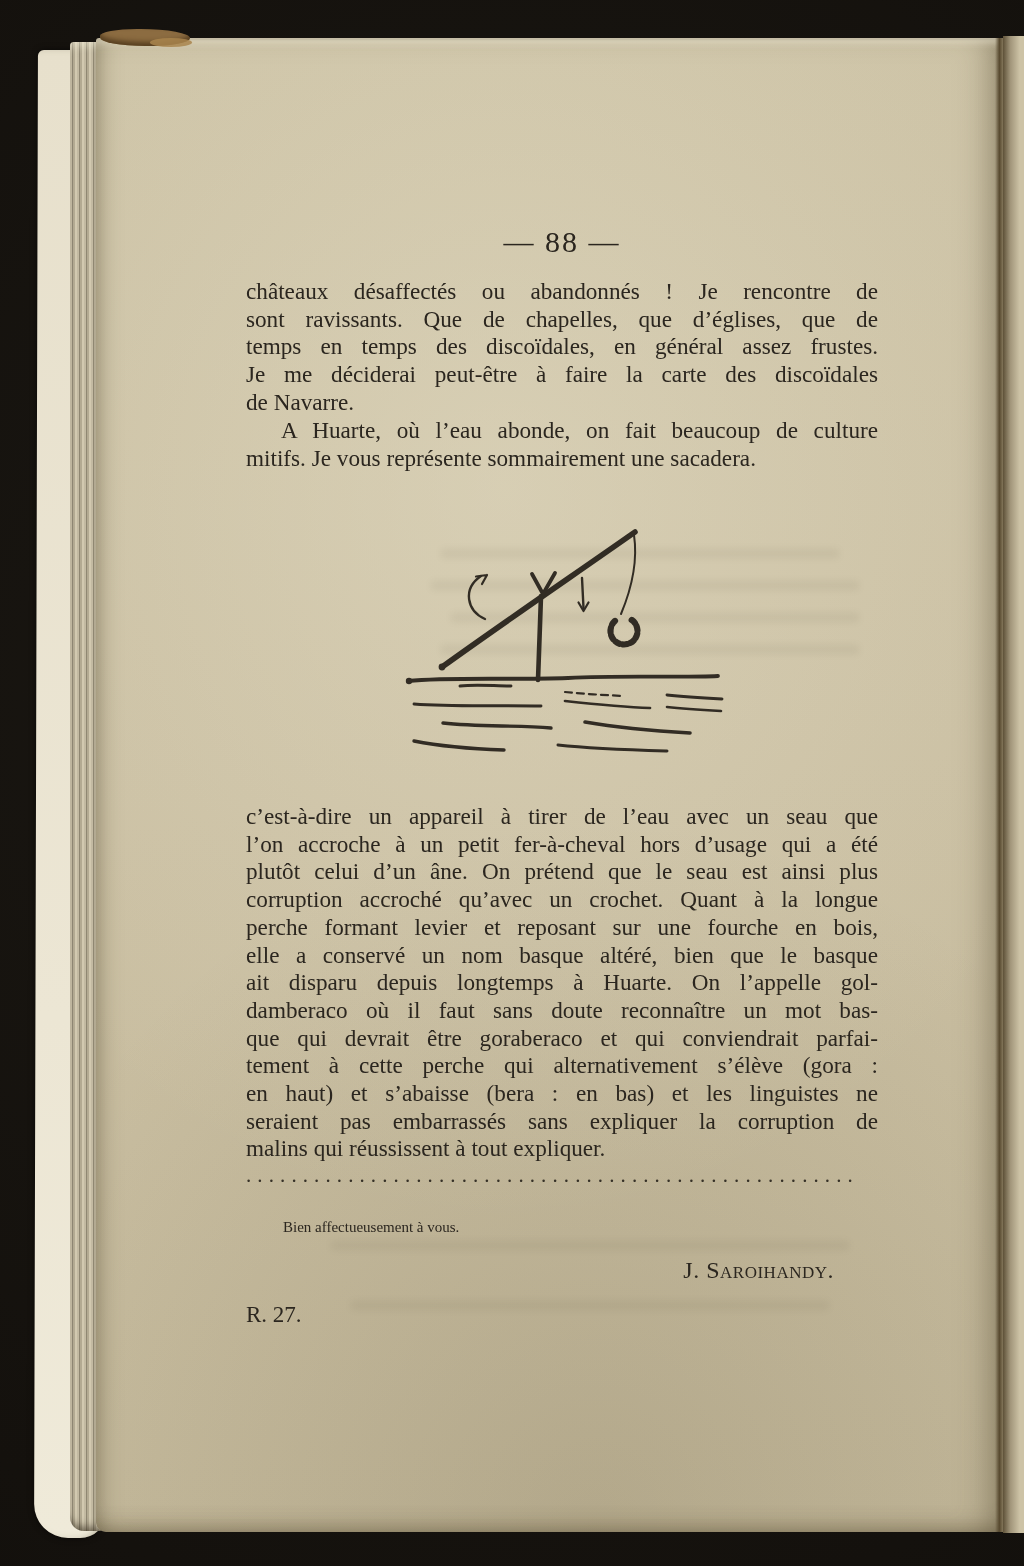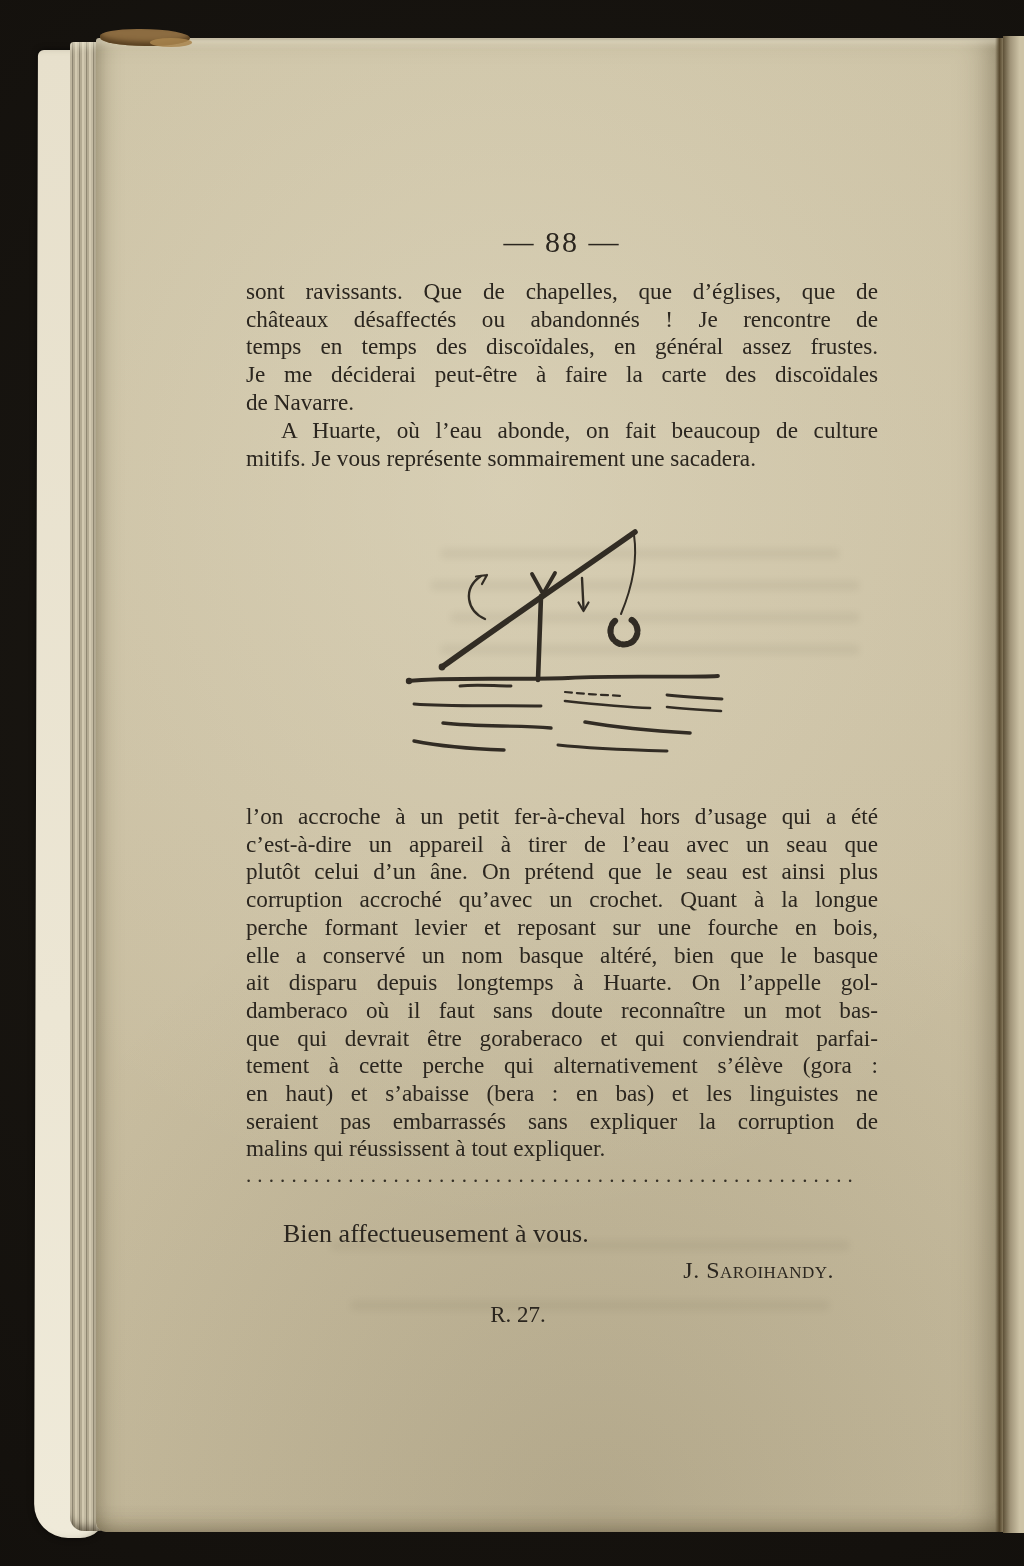--- a/index.html
+++ b/index.html
@@ -46,25 +46,25 @@
   .page-number{position:absolute;left:246px;top:225px;width:632px;text-align:center;
          font-size:30px;color:#2b261f;letter-spacing:2px;}
   .para{position:absolute;left:246px;width:632px;font-size:23.2px;line-height:27.7px;
          color:#2b261f;}
   .para .line{text-align:justify;text-align-last:justify;white-space:normal;}
   .para .line.last{text-align-last:left;}
   .para .line.indent{text-indent:35px;}
   .it{}
   .dotted-separator{position:absolute;left:246px;top:1163px;width:638px;overflow:hidden;
          white-space:nowrap;font-size:21px;letter-spacing:6.1px;color:#363127;}
-  .closing{position:absolute;left:283px;top:1219px;font-size:26px;color:#2b261f;}
+  .closing{position:absolute;left:283px;top:1219px;font-size:15px;color:#2b261f;}
   .signature{position:absolute;left:246px;top:1257px;width:632px;text-align:right;
          padding-right:44px;box-sizing:border-box;font-variant:small-caps;
          letter-spacing:.5px;font-size:24px;color:#2b261f;}
-  .reference{position:absolute;left:246px;top:1302px;width:632px;text-align:center;
+  .reference{position:absolute;left:246px;top:1302px;width:632px;text-align:left;
          padding-right:88px;box-sizing:border-box;font-size:23px;color:#2b261f;}
   
   .figure{position:absolute;left:388px;top:514px;width:342px;height:262px;}
   .figure svg{width:100%;height:100%;}
 </style>
 </head>
 <body>
 
 <div class="stage">
 
@@ -80,22 +80,22 @@
   <div class="smudge" style="left:440px;top:548px;width:400px"></div>
   <div class="smudge" style="left:430px;top:580px;width:430px"></div>
   <div class="smudge" style="left:450px;top:612px;width:410px"></div>
   <div class="smudge" style="left:440px;top:644px;width:420px"></div>
   <div class="smudge" style="left:330px;top:1240px;width:520px"></div>
   <div class="smudge" style="left:350px;top:1300px;width:480px"></div>
 
   <div class="page-number">— 88 —</div>
 
   <div class="para" style="top:278px">
+      <div class="line"><span>châteaux désaffectés ou abandonnés ! Je rencontre de</span></div>
       <div class="line"><span>sont ravissants. Que de chapelles, que d’églises, que de</span></div>
-      <div class="line"><span>châteaux désaffectés ou abandonnés ! Je rencontre de</span></div>
       <div class="line"><span>temps en temps des discoïdales, en général assez frustes.</span></div>
       <div class="line"><span>Je me déciderai peut-être à faire la carte des discoïdales</span></div>
       <div class="line last"><span>de Navarre.</span></div>
     </div>
   <div class="para" style="top:417px">
       <div class="line indent"><span>A Huarte, où l’eau abonde, on fait beaucoup de culture</span></div>
       <div class="line last"><span>mitifs. Je vous représente sommairement une </span><span class="it">sacadera</span><span>.</span></div>
     </div>
 
   <div class="figure">
@@ -130,22 +130,22 @@
         <path d="M279,193 C297,195 315,196 333,197" stroke-width="2.6"></path>
         <path d="M55,209 C90,213 128,211 163,214" stroke-width="3.4"></path>
         <path d="M197,208 C232,214 268,217 302,219" stroke-width="3.6"></path>
         <path d="M26,227 C56,233 86,235 116,236" stroke-width="3.4"></path>
         <path d="M170,231 C206,235 243,236 279,237" stroke-width="3"></path>
       </g>
     </svg>
   </div>
 
   <div class="para" style="top:803px">
+      <div class="line"><span>c’est-à-dire un appareil à tirer de l’eau avec un seau que</span></div>
       <div class="line"><span>l’on accroche à un petit fer-à-cheval hors d’usage qui a été</span></div>
-      <div class="line"><span>c’est-à-dire un appareil à tirer de l’eau avec un seau que</span></div>
       <div class="line"><span>plutôt celui d’un âne. On prétend que le seau est ainsi plus</span></div>
       <div class="line"><span>corruption accroché qu’avec un crochet. Quant à la longue</span></div>
       <div class="line"><span>perche formant levier et reposant sur une fourche en bois,</span></div>
       <div class="line"><span>elle a conservé un nom basque altéré, bien que le basque</span></div>
       <div class="line"><span>ait disparu depuis longtemps à Huarte. On l’appelle </span><span class="it">gol-</span></div>
       <div class="line"><span class="it">damberaco</span><span> où il faut sans doute reconnaître un mot bas-</span></div>
       <div class="line"><span>que qui devrait être </span><span class="it">goraberaco</span><span> et qui conviendrait parfai-</span></div>
       <div class="line"><span>tement à cette perche qui alternativement s’élève (</span><span class="it">gora</span><span> :</span></div>
       <div class="line"><span>en haut) et s’abaisse (</span><span class="it">bera</span><span> : en bas) et les linguistes ne</span></div>
       <div class="line"><span>seraient pas embarrassés sans expliquer la corruption de</span></div>

